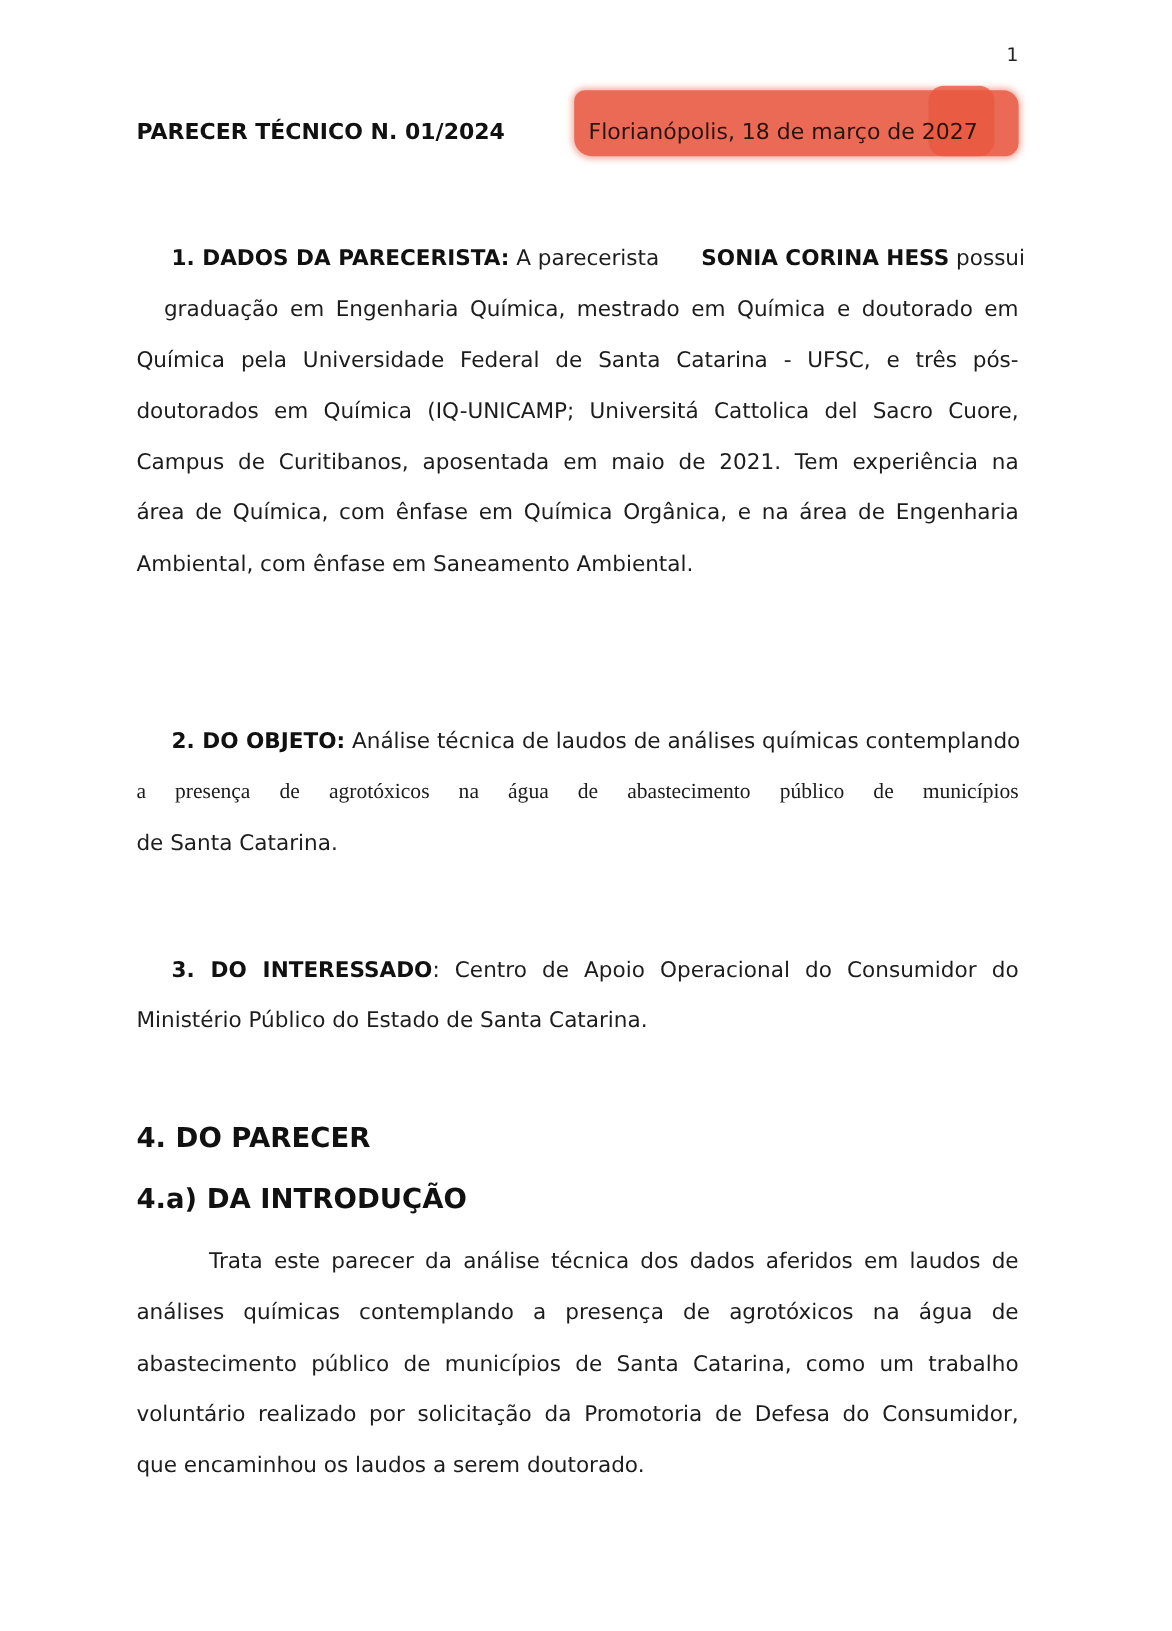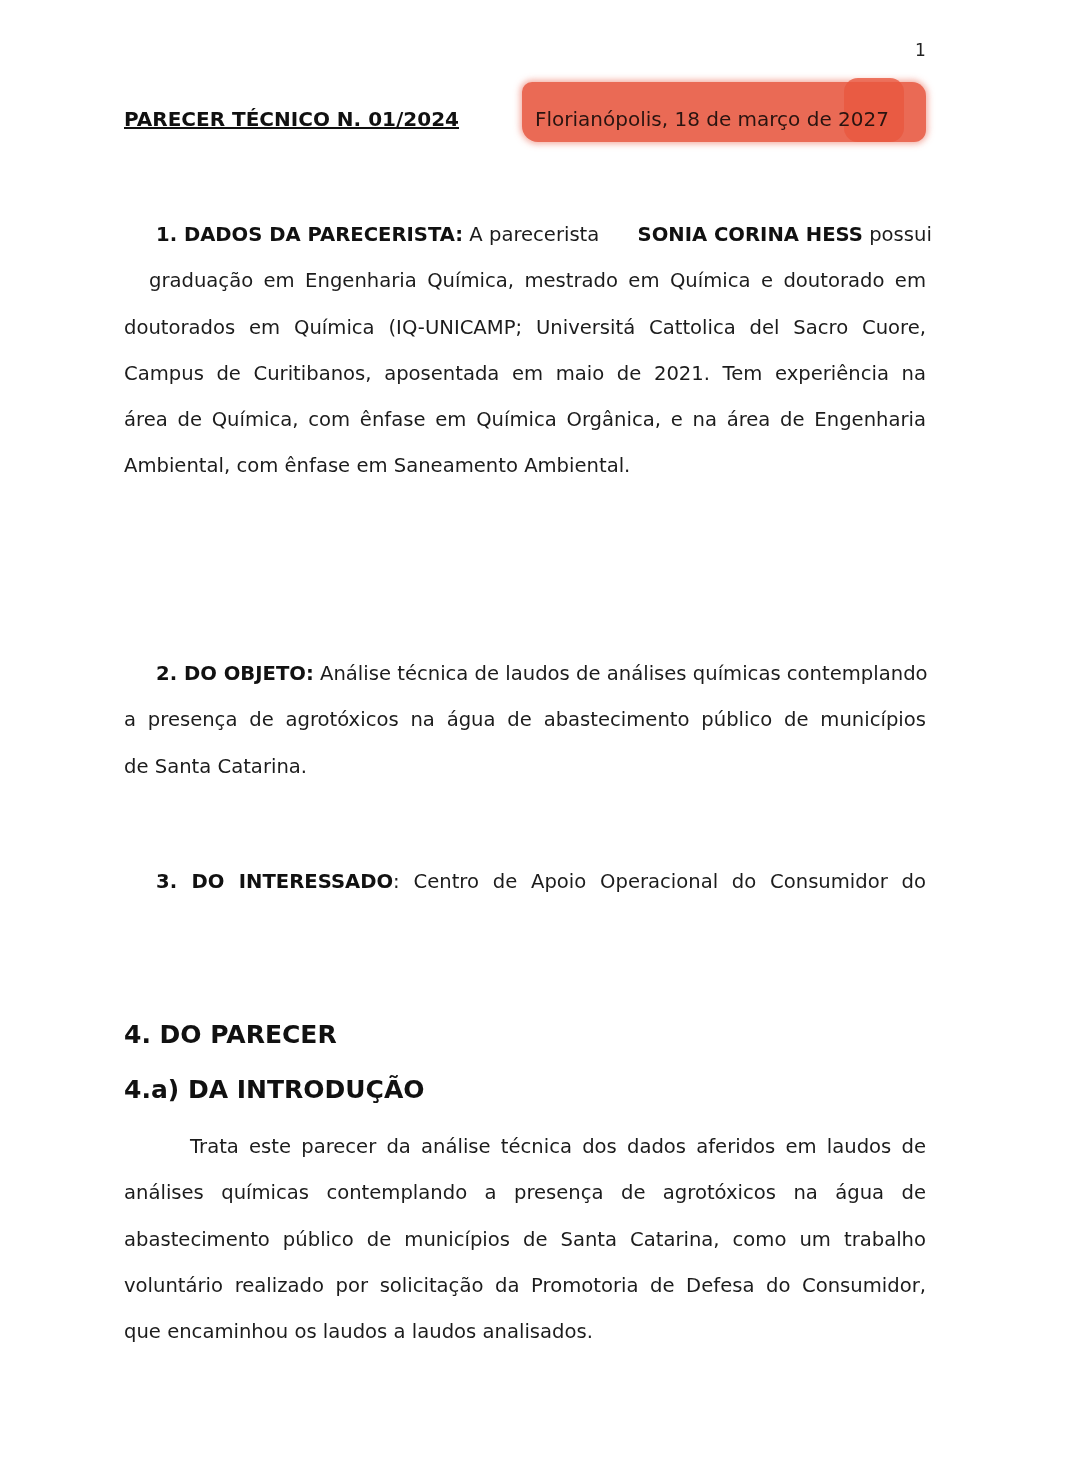--- a/index.html
+++ b/index.html
@@ -5,21 +5,21 @@
     html, body { margin: 0; padding: 0; background: #ffffff; }
     body {
       width: 1065px; height: 1483px; position: relative; overflow: hidden;
       font-family: "DejaVu Sans", sans-serif; color: #1a1a1a;
     }
     .page-number {
       position: absolute; top: 40px; left: 915px; font-size: 17px; color: #222;
     }
     .doc-title {
       position: absolute; top: 107px; left: 124px;
-      font-size: 20px; font-weight: bold; letter-spacing: 0px; color: #111; text-decoration: underline;
+      font-size: 20px; font-weight: bold; letter-spacing: 0px; color: #111;
     }
     .highlight {
       position: absolute; top: 82px; left: 522px; width: 404px; height: 60px;
       background: #ea6a55; border-radius: 10px 14px 12px 16px;
       box-shadow: 0 0 6px 2px rgba(234,106,85,0.55);
     }
     .highlight::after {
       content: ""; position: absolute; right: 22px; top: -4px; width: 60px; height: 64px;
       background: #e8573f; border-radius: 14px; opacity: 0.8;
     }
@@ -45,38 +45,40 @@
 <div class="page-number">1</div>
 
 <div class="doc-title">PARECER TÉCNICO N. 01/2024</div>
 
 <div class="highlight"></div>
 <div class="date-text">Florianópolis, 18 de março de 2027</div>
 
 <div class="para" style="top:212px;">
   <span class="line" style="white-space: nowrap;"><span class="b">1. DADOS DA PARECERISTA:</span><span> A parecerista </span><span class="b">SONIA CORINA HESS</span><span> possui</span></span>
   <span class="line" style="white-space: nowrap; margin-left: 25px;">graduação em Engenharia Química, mestrado em Química e doutorado em</span>
+  <span class="line" style="white-space: nowrap;">Química pela Universidade Federal de Santa Catarina - UFSC, e três pós-</span>
   <span class="line" style="white-space: nowrap;">doutorados em Química (IQ-UNICAMP; Universitá Cattolica del Sacro Cuore,</span>
   <span class="line" style="white-space: nowrap;">Campus de Curitibanos, aposentada em maio de 2021. Tem experiência na</span>
   <span class="line" style="white-space: nowrap;">área de Química, com ênfase em Química Orgânica, e na área de Engenharia</span>
   <span class="line last" style="white-space: nowrap;">Ambiental, com ênfase em Saneamento Ambiental.</span>
 </div>
 
 <div class="para" style="top:651px;">
   <span class="line" style="white-space: nowrap;"><span class="b">2. DO OBJETO:</span><span> Análise técnica de laudos de análises químicas contemplando</span></span>
-  <span class="line" style="white-space: nowrap;">a presença de agrotóxicos na água de abastecimento público de municípios</span>
+  <span class="line" style="white-space: nowrap; font-family: Liberation Serif, serif;">a presença de agrotóxicos na água de abastecimento público de municípios</span>
   <span class="line last" style="white-space: nowrap;">de Santa Catarina.</span>
 </div>
 
 <div class="para" style="top:859px;">
   <span class="line" style="white-space: nowrap;"><span class="b">3. DO INTERESSADO</span><span>: Centro de Apoio Operacional do Consumidor do</span></span>
+  <span class="line last" style="white-space: nowrap;">Ministério Público do Estado de Santa Catarina.</span>
 </div>
 
 <div class="heading" style="top:1020px;">4. DO PARECER</div>
 <div class="heading" style="top:1075px;">4.a) DA INTRODUÇÃO</div>
 
 <div class="para" style="top:1124px;">
   <span class="line indent" style="white-space: nowrap;">Trata este parecer da análise técnica dos dados aferidos em laudos de</span>
   <span class="line" style="white-space: nowrap;">análises químicas contemplando a presença de agrotóxicos na água de</span>
   <span class="line" style="white-space: nowrap;">abastecimento público de municípios de Santa Catarina, como um trabalho</span>
   <span class="line" style="white-space: nowrap;">voluntário realizado por solicitação da Promotoria de Defesa do Consumidor,</span>
-  <span class="line last" style="white-space: nowrap;">que encaminhou os laudos a laudos analisados.</span>
+  <span class="line last" style="white-space: nowrap;">que encaminhou os laudos a serem doutorado.</span>
 </div>
 
 </body></html>

